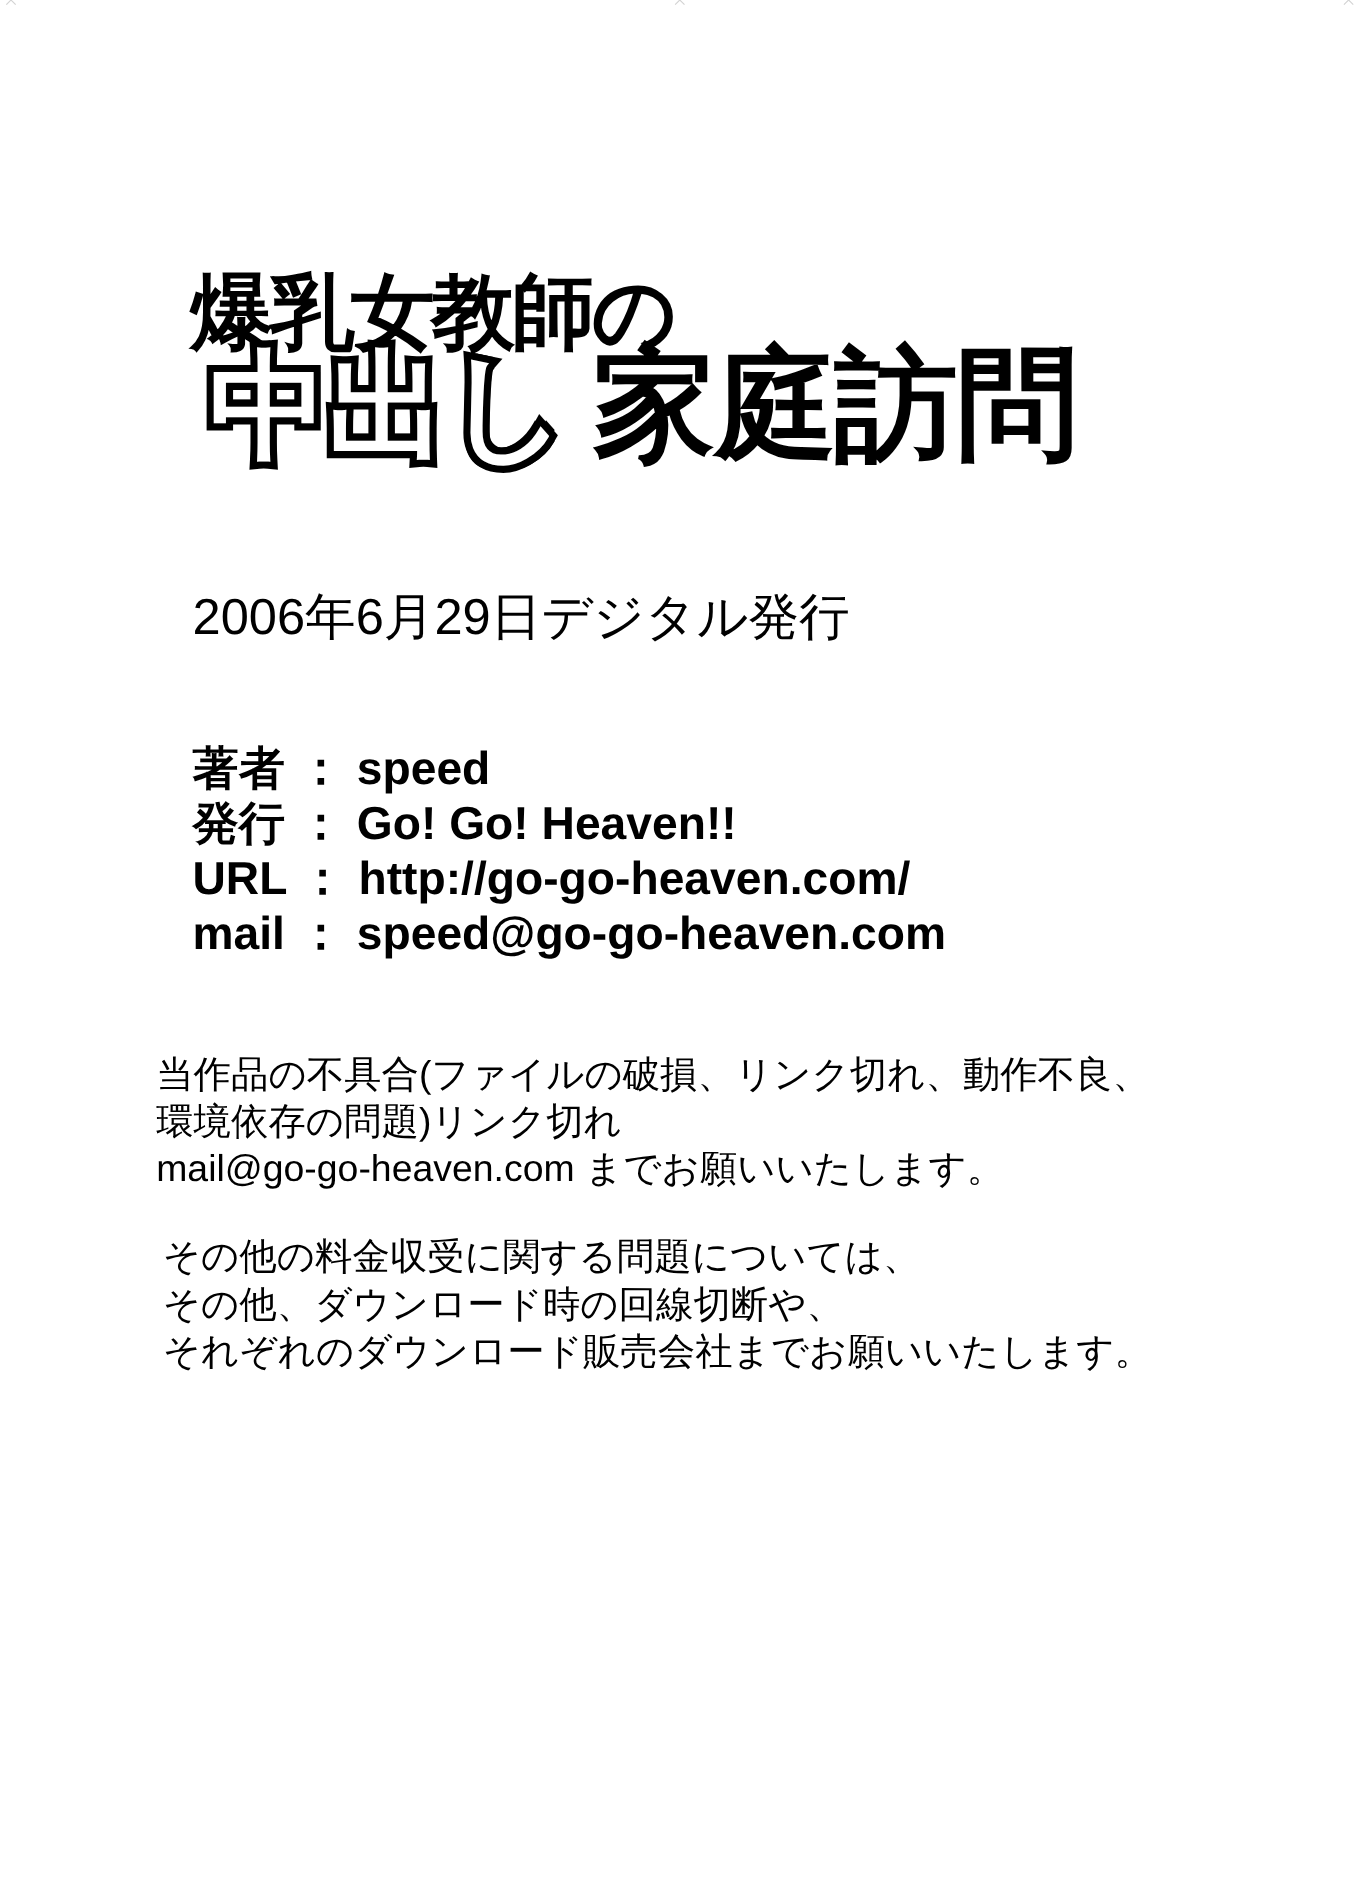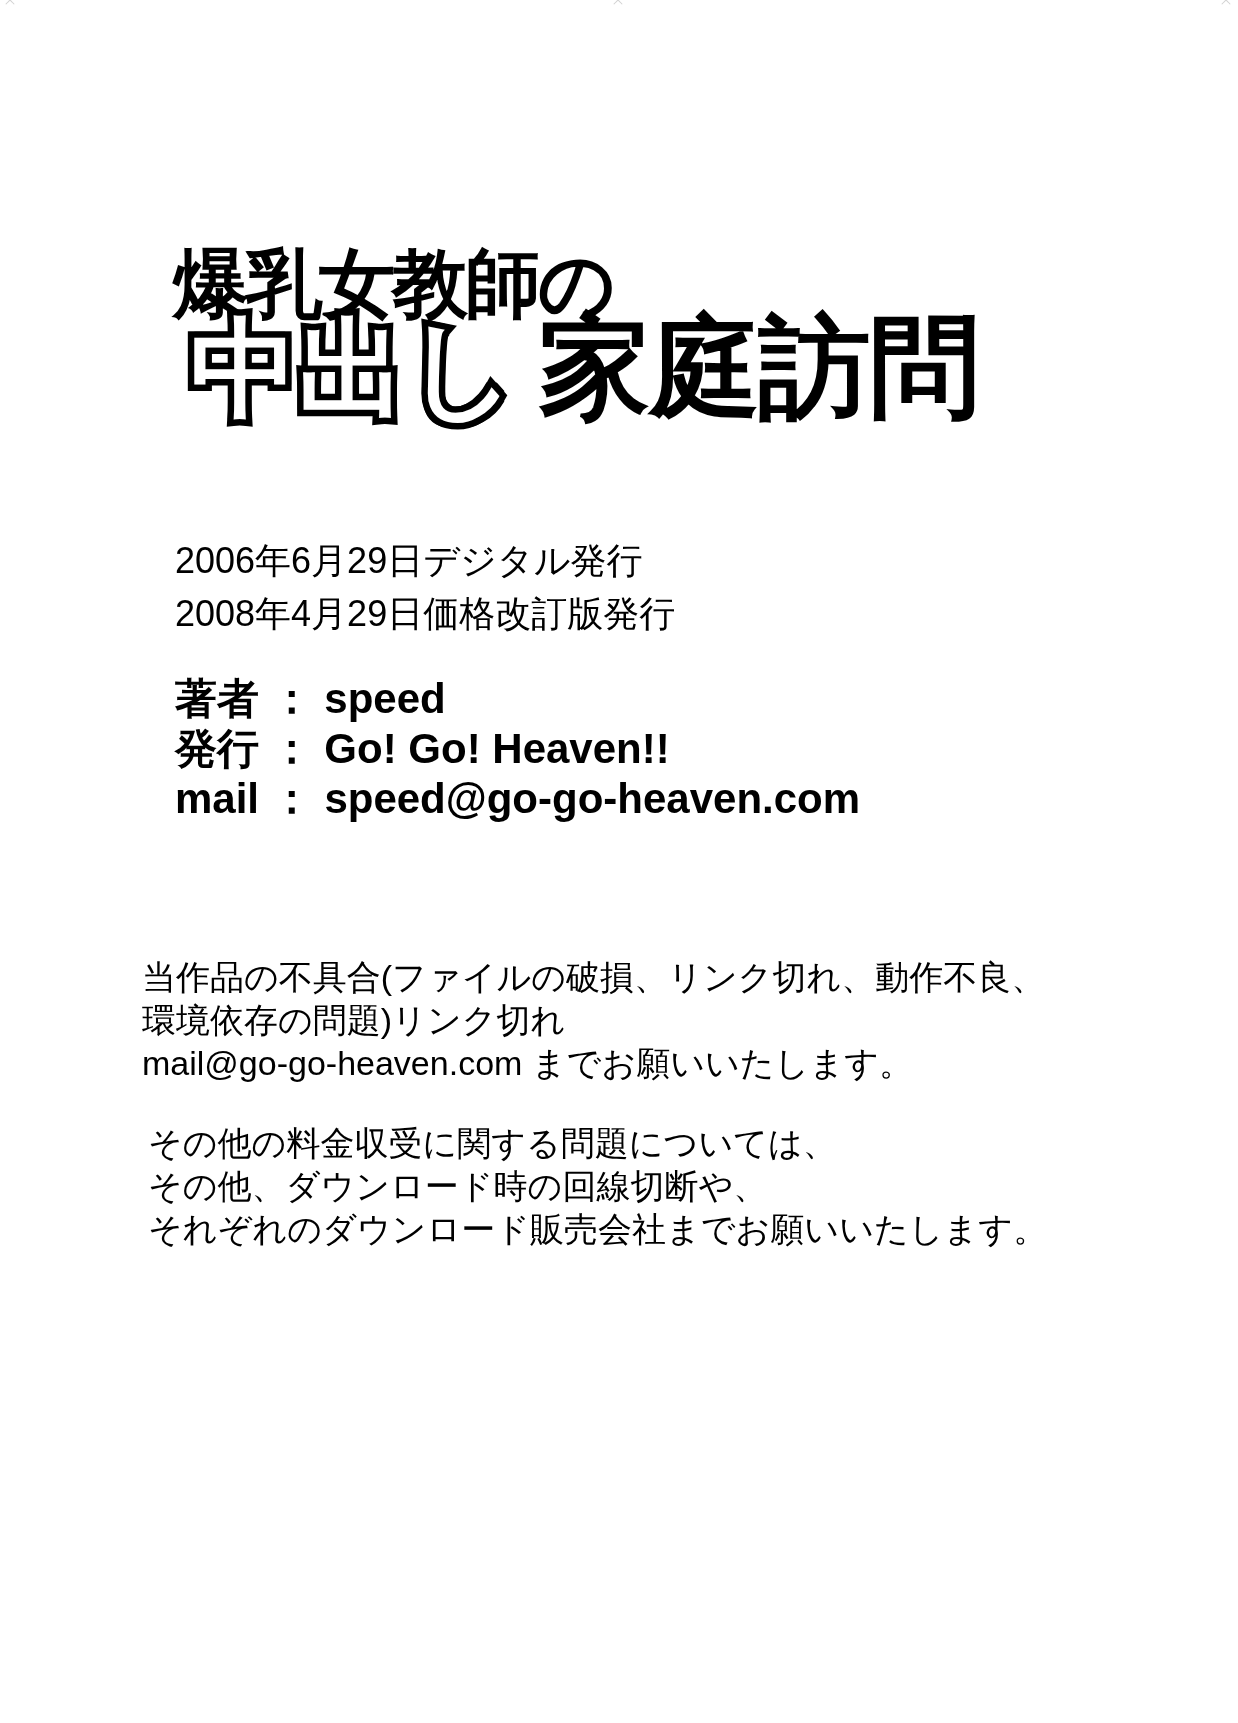--- a/index.html
+++ b/index.html
@@ -86,21 +86,21 @@
     margin-left: 22px;
     letter-spacing: -2px;
     text-align: right;
   }
 
   
   .pub-block {
     position: absolute;
     left: 175px;
     top: 534px;
-    font-size: 36px;
+    font-size: 46px;
     line-height: 53px;
     font-weight: 500;
     letter-spacing: 0px;
     white-space: nowrap;
   }
 
   
   .credits-block {
     position: absolute;
     left: 175px;
@@ -144,26 +144,26 @@
 
   <div class="title-line2">
     <span class="outline-pair">
       <span class="stroke-layer">中出し</span>
       <span class="fill-layer">中出し</span>
     </span><span class="title-solid-part">家庭訪問</span>
   </div>
 
   <div class="pub-block">
     <div>2006年6月29日デジタル発行</div>
-    <div>2008年4月29日価格改訂版発行</div>
   </div>
 
   <div class="credits-block">
     <div>著者 ： speed</div>
     <div>発行 ： Go! Go! Heaven!!</div>
+    <div>URL ： http://go-go-heaven.com/</div>
     <div>mail ： speed@go-go-heaven.com</div>
   </div>
 
   <div class="notice-support">
     <div>当作品の不具合(ファイルの破損、リンク切れ、動作不良、</div>
     <div>環境依存の問題)リンク切れ</div>
     <div>mail@go-go-heaven.com までお願いいたします。</div>
   </div>
 
   <div class="notice-download">

